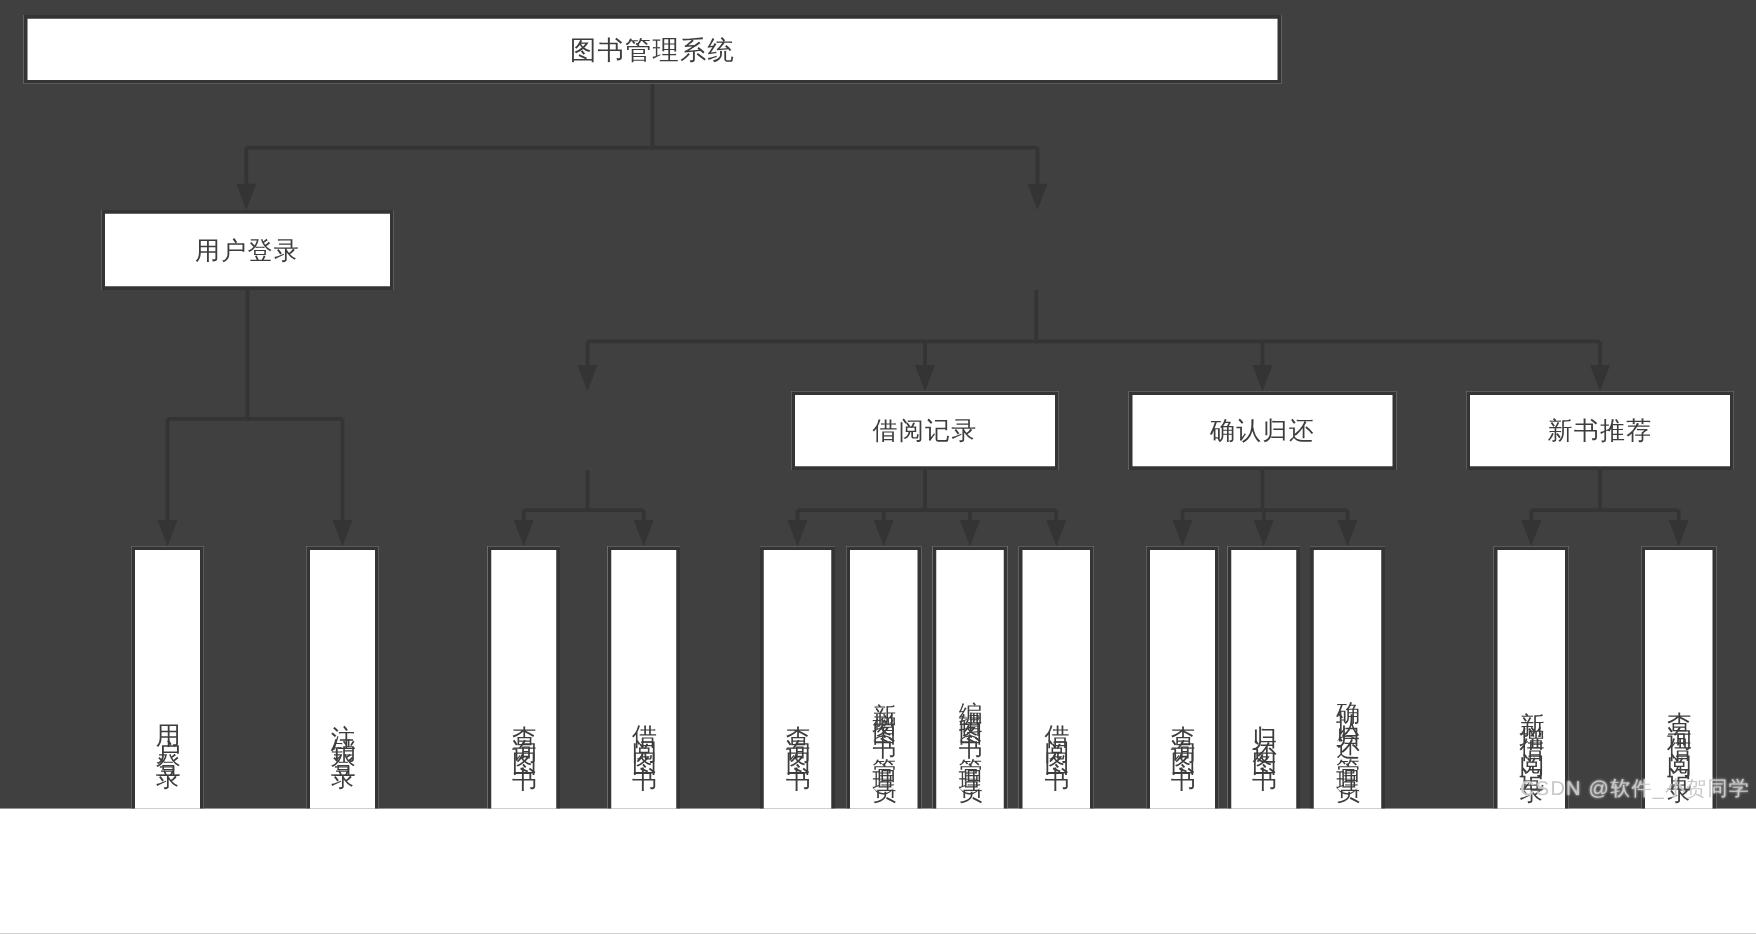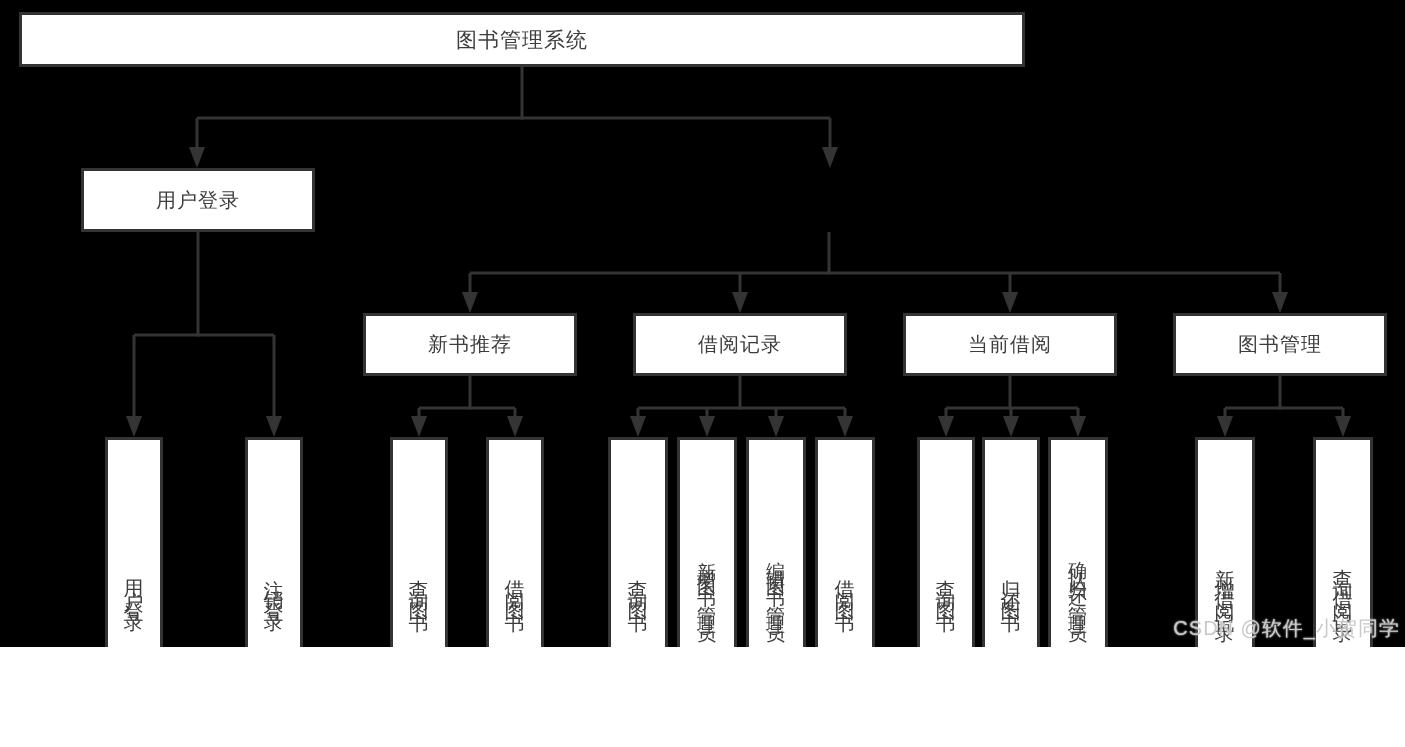--- a/index.html
+++ b/index.html
@@ -5,21 +5,21 @@
   html, body {
     margin: 0;
     padding: 0;
     background: #ffffff;
     font-family: "Liberation Sans", "DejaVu Sans", sans-serif;
   }
   .stage {
     position: relative;
     width: 1405px;
     height: 647px;
-    background: #000000;
+    background: #404040;
     overflow: hidden;
   }
   .connectors {
     position: absolute;
     left: 0;
     top: 0;
     z-index: 1;
   }
   .hbox, .vbox {
     position: absolute;
@@ -49,21 +49,21 @@
   }
   .vbox.long {
     font-size: 19px;
     letter-spacing: 9px;
   }
   .watermark {
     position: absolute;
     right: 5px;
     bottom: 5px;
     z-index: 3;
-    font-size: 20px;
+    font-size: 16px;
     letter-spacing: 1px;
     color: #c8c8c8;
     text-shadow: 0 0 2px #ffffff;
     white-space: nowrap;
   }
 </style>
 </head>
 <body>
 
 <div class="stage">
@@ -131,24 +131,23 @@
       <polygon points="1070,416 1086,416 1078,437"></polygon>
       <polygon points="1217,416 1233,416 1225,437"></polygon>
       <polygon points="1335,416 1351,416 1343,437"></polygon>
     </g>
   </svg>
 
   <div class="hbox root-box" style="left:19px; top:12px; width:1006px; height:55px;">图书管理系统</div>
 
   <div class="hbox" style="left:81px; top:168px; width:234px; height:64px;">用户登录</div>
 
-  <div class="hbox" style="left:363px; top:313px; width:214px; height:63px;">新书推荐</div>
   <div class="hbox" style="left:633px; top:313px; width:214px; height:63px;">借阅记录</div>
-  <div class="hbox" style="left:903px; top:313px; width:214px; height:63px;">当前借阅</div>
-  <div class="hbox" style="left:1173px; top:313px; width:214px; height:63px;">图书管理</div>
+  <div class="hbox" style="left:903px; top:313px; width:214px; height:63px;">确认归还</div>
+  <div class="hbox" style="left:1173px; top:313px; width:214px; height:63px;">新书推荐</div>
 
   <div class="vbox" style="left:105px; top:437px; width:58px; height:298px;">用户登录</div>
   <div class="vbox" style="left:245px; top:437px; width:58px; height:298px;">注销登录</div>
 
   <div class="vbox" style="left:390px; top:437px; width:58px; height:298px;">查询图书</div>
   <div class="vbox" style="left:486px; top:437px; width:58px; height:298px;">借阅图书</div>
 
   <div class="vbox" style="left:608px; top:437px; width:60px; height:298px;">查询图书</div>
   <div class="vbox long" style="left:677px; top:437px; width:60px; height:298px;">新增图书（管理员）</div>
   <div class="vbox long" style="left:746px; top:437px; width:60px; height:298px;">编辑图书（管理员）</div>

